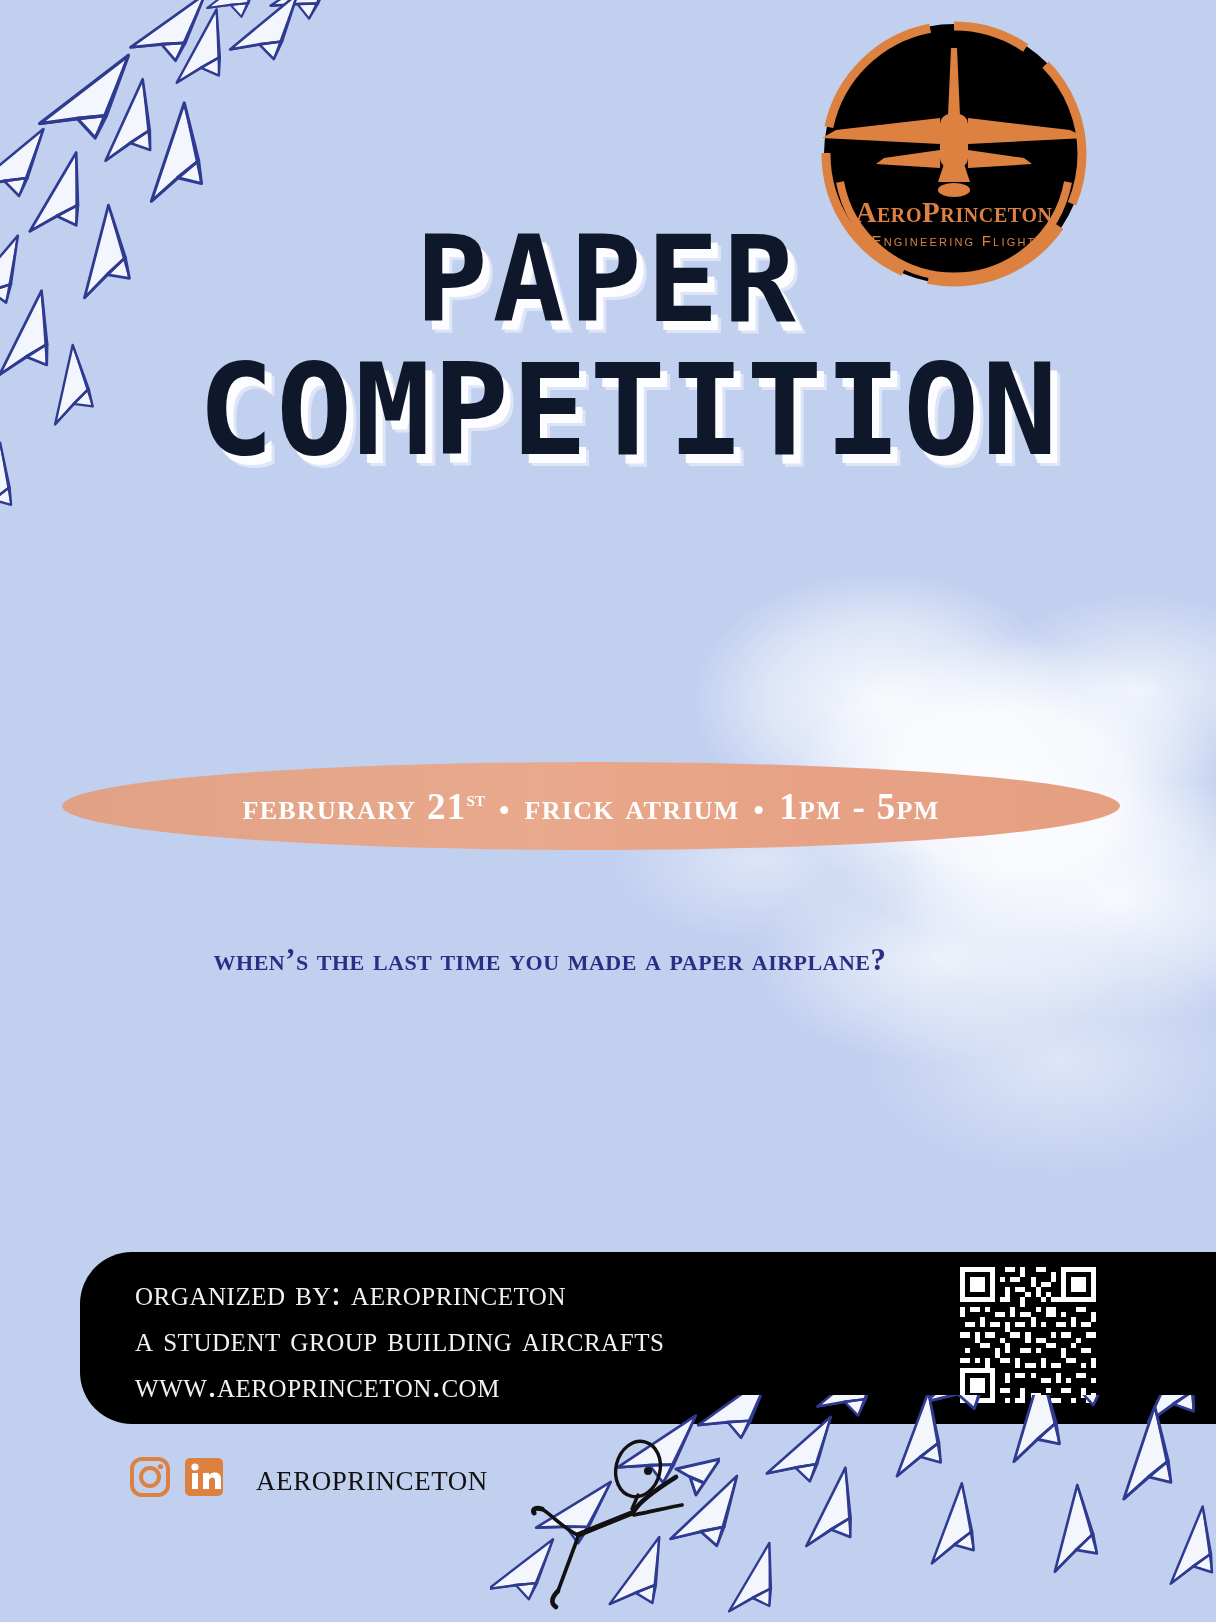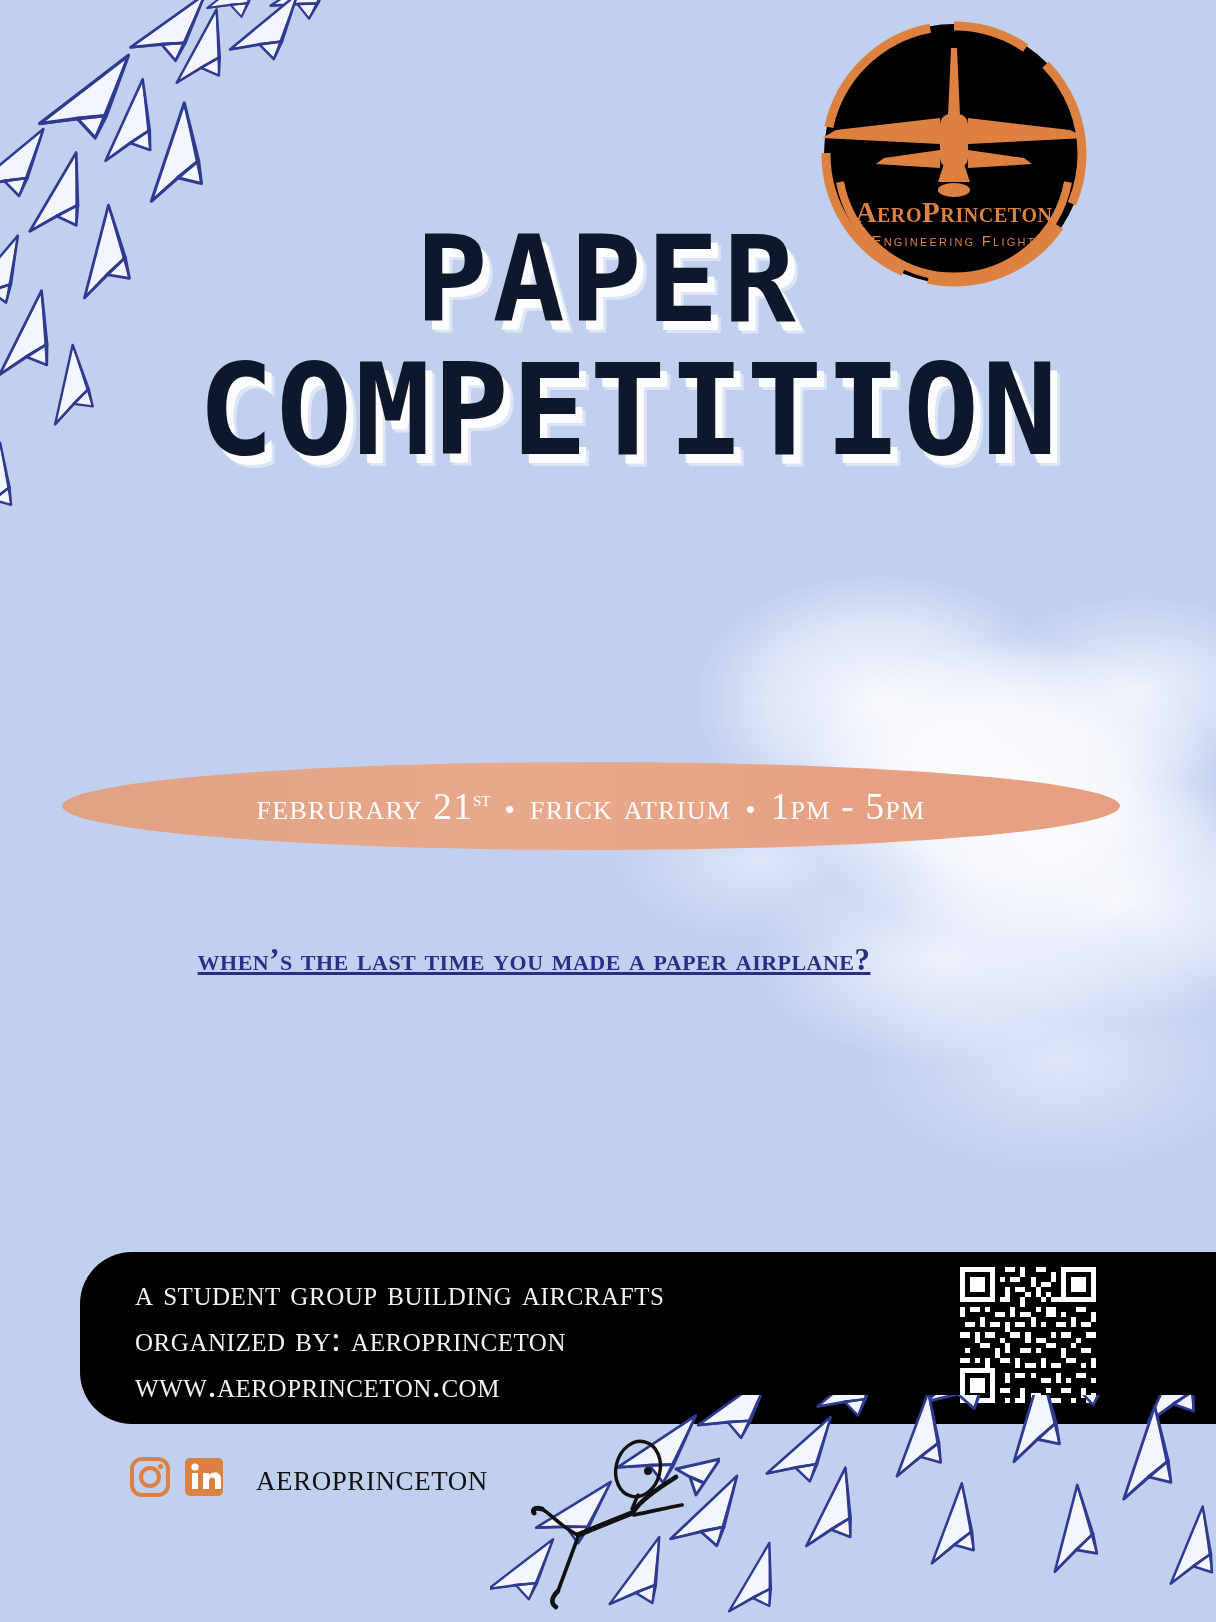--- a/index.html
+++ b/index.html
@@ -63,31 +63,31 @@
     position:absolute; left:62px; top:762px;
     width:1058px; height:88px;
     border-radius:50%;
     background:linear-gradient(90deg,#e0a184 0%,#e9a98c 45%,#e7a184 75%,#e59f81 100%);
     display:flex; align-items:center; justify-content:center;
   }
   .banner-text {
     color:#ffffff;
     font-family:"Liberation Serif", serif;
     font-size:37px;
-    font-weight:normal;
+    font-weight:bold;
     letter-spacing:.035em;
     white-space:nowrap;
     font-variant:small-caps;
     text-transform:lowercase;
   }
   .sup { font-size:.58em; vertical-align:super; letter-spacing:0; }
   .dot { padding:0 14px; font-size:.8em; vertical-align:middle; }
 
   
-  .body-copy { position:absolute; left:0; width:1068px; text-align:center; color:#2a2f85;text-decoration:underline; }
+  .body-copy { position:absolute; left:16px; width:1068px; text-align:center; color:#2a2f85; }
   .q1 {
     top:942px;
     font-family:"Liberation Serif", serif;
     font-size:31px; font-weight:bold;
     letter-spacing:.015em;
     font-variant:small-caps; text-transform:lowercase;
   }
   .q2 {
     top:1030px;
     font-family:"Liberation Serif", serif;
@@ -215,22 +215,22 @@
   <div class="banner">
     <div class="banner-text">
       <span>Februrary 21</span><span class="sup">st</span><span class="dot">•</span><span>Frick Atrium</span><span class="dot">•</span><span>1pm - 5pm</span>
     </div>
   </div>
 
   <div class="body-copy q1">When’s the last time you made a paper airplane?</div>
 
   <div class="footer-bar">
     <div class="footer-lines">
+      <div>Organized by: AeroPrinceton</div>
       <div>A student group building aircrafts</div>
-      <div>Organized by: AeroPrinceton</div>
       <div>www.aeroprinceton.com</div>
     </div>
   </div>
 
   <svg class="qr" viewBox="0 0 29 29" shape-rendering="crispEdges">
     <rect width="29" height="29" fill="#000"></rect>
     <g fill="#fff">
 
       <rect x="1" y="1" width="7" height="7"></rect>
         <rect x="2" y="2" width="5" height="5" fill="#000"></rect>

